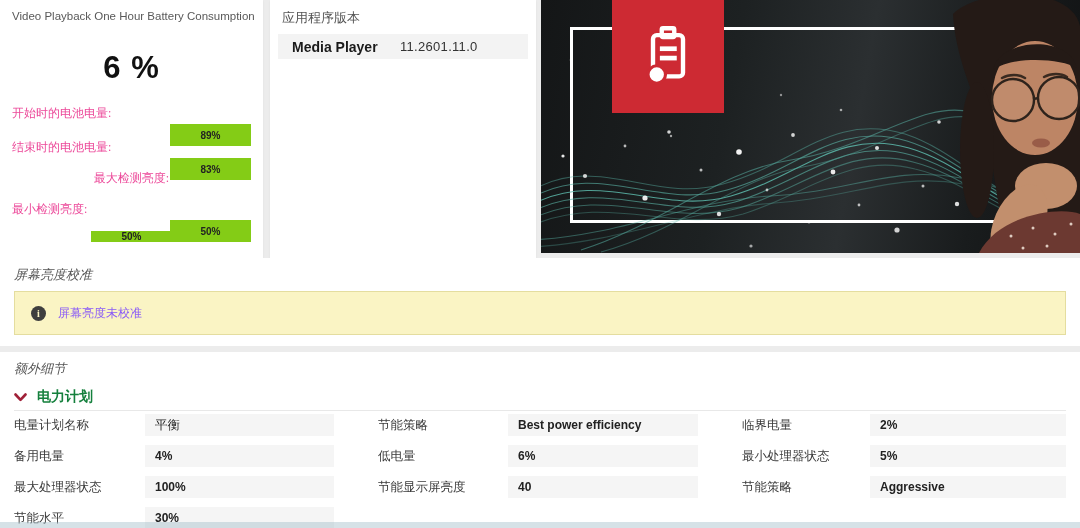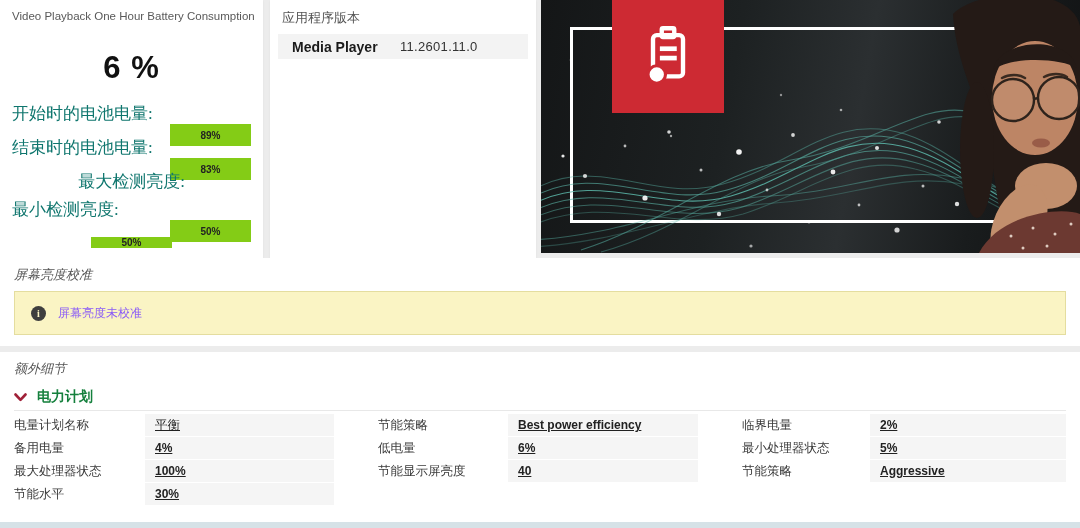--- a/index.html
+++ b/index.html
@@ -15,21 +15,21 @@
   #battery-card { left:0; width:263px; }
   #version-card { left:270px; width:266px; }
 
   .card-title-en { position:absolute; left:12px; top:10px; font-size:11.5px; color:#595959; white-space:nowrap; }
   .big-value { position:absolute; left:0; right:0; top:50px; text-align:center;
                font-size:31px; font-weight:bold; color:#111; letter-spacing:1px; }
 
   .bc-rows { position:absolute; left:12px; right:12px; top:102px; }
   .bc-row { display:flex; align-items:center; height:22px; margin-bottom:12px; }
   .bc-row:nth-child(3){ margin-bottom:6px;flex-direction:column; }
-  .bc-label { flex:1; font-size:17px; color:#0f766e; }
+  .bc-label { flex:1; font-size:12px; color:#ec4899; }
   .bc-value { width:81px; height:22px; background:#84cc16; font-size:10px; font-weight:600;
               color:#222; display:flex; align-items:center; justify-content:center;margin-top:44px; }
 
   .card-title-cjk { position:absolute; left:12px; top:9px; font-size:13px; color:#555; }
   .mp-row { position:absolute; left:8px; top:34px; width:250px; height:25px; background:#f3f3f3;
             display:flex; align-items:center; }
   .mp-name { font-size:14px; font-weight:bold; color:#1a1a1a; margin-left:14px; width:108px; }
   .mp-version { font-size:13px; color:#333; letter-spacing:.3px; }
 
   
@@ -53,24 +53,24 @@
 
   
   #details-panel { position:absolute; left:0; top:352px; width:1080px; height:176px; background:#fff; }
   .pp-header { position:absolute; left:14px; top:36px; display:flex; align-items:center; cursor:pointer; }
   .pp-chevron { margin-right:10px; display:flex; }
   .pp-title { font-size:14px; font-weight:bold; color:#15803d; }
   .pp-divider { position:absolute; left:14px; top:58px; width:1052px; height:1px; background:#e8e8e8; }
 
   .pp-grid { position:absolute; left:14px; top:62px; width:1052px; display:grid;
              grid-template-columns:131px 189px 44px 130px 190px 44px 128px 196px;
-             grid-auto-rows:22px; row-gap:1px; }
+             grid-auto-rows:22px; row-gap:9px; }
   .pp-lab { font-size:12.5px; color:#3a3a3a; align-self:center; }
   .pp-val { background:#f5f5f5; height:22px; line-height:22px; padding-left:10px;
-            font-size:12px; font-weight:bold; color:#222;text-decoration:underline; }
+            font-size:12px; font-weight:bold; color:#222; }
   .pp-val.reg { font-weight:normal; font-size:12.5px; }
   .gc1l{grid-column:1}.gc1v{grid-column:2}.gc2l{grid-column:4}.gc2v{grid-column:5}.gc3l{grid-column:7}.gc3v{grid-column:8}
   .r1{grid-row:1}.r2{grid-row:2}.r3{grid-row:3}.r4{grid-row:4}
 
   .bottom-scroll-tint { position:absolute; left:0; top:522px; width:1080px; height:6px;
                         background:rgba(165,190,201,.45); }
 </style>
 </head>
 <body>
 

